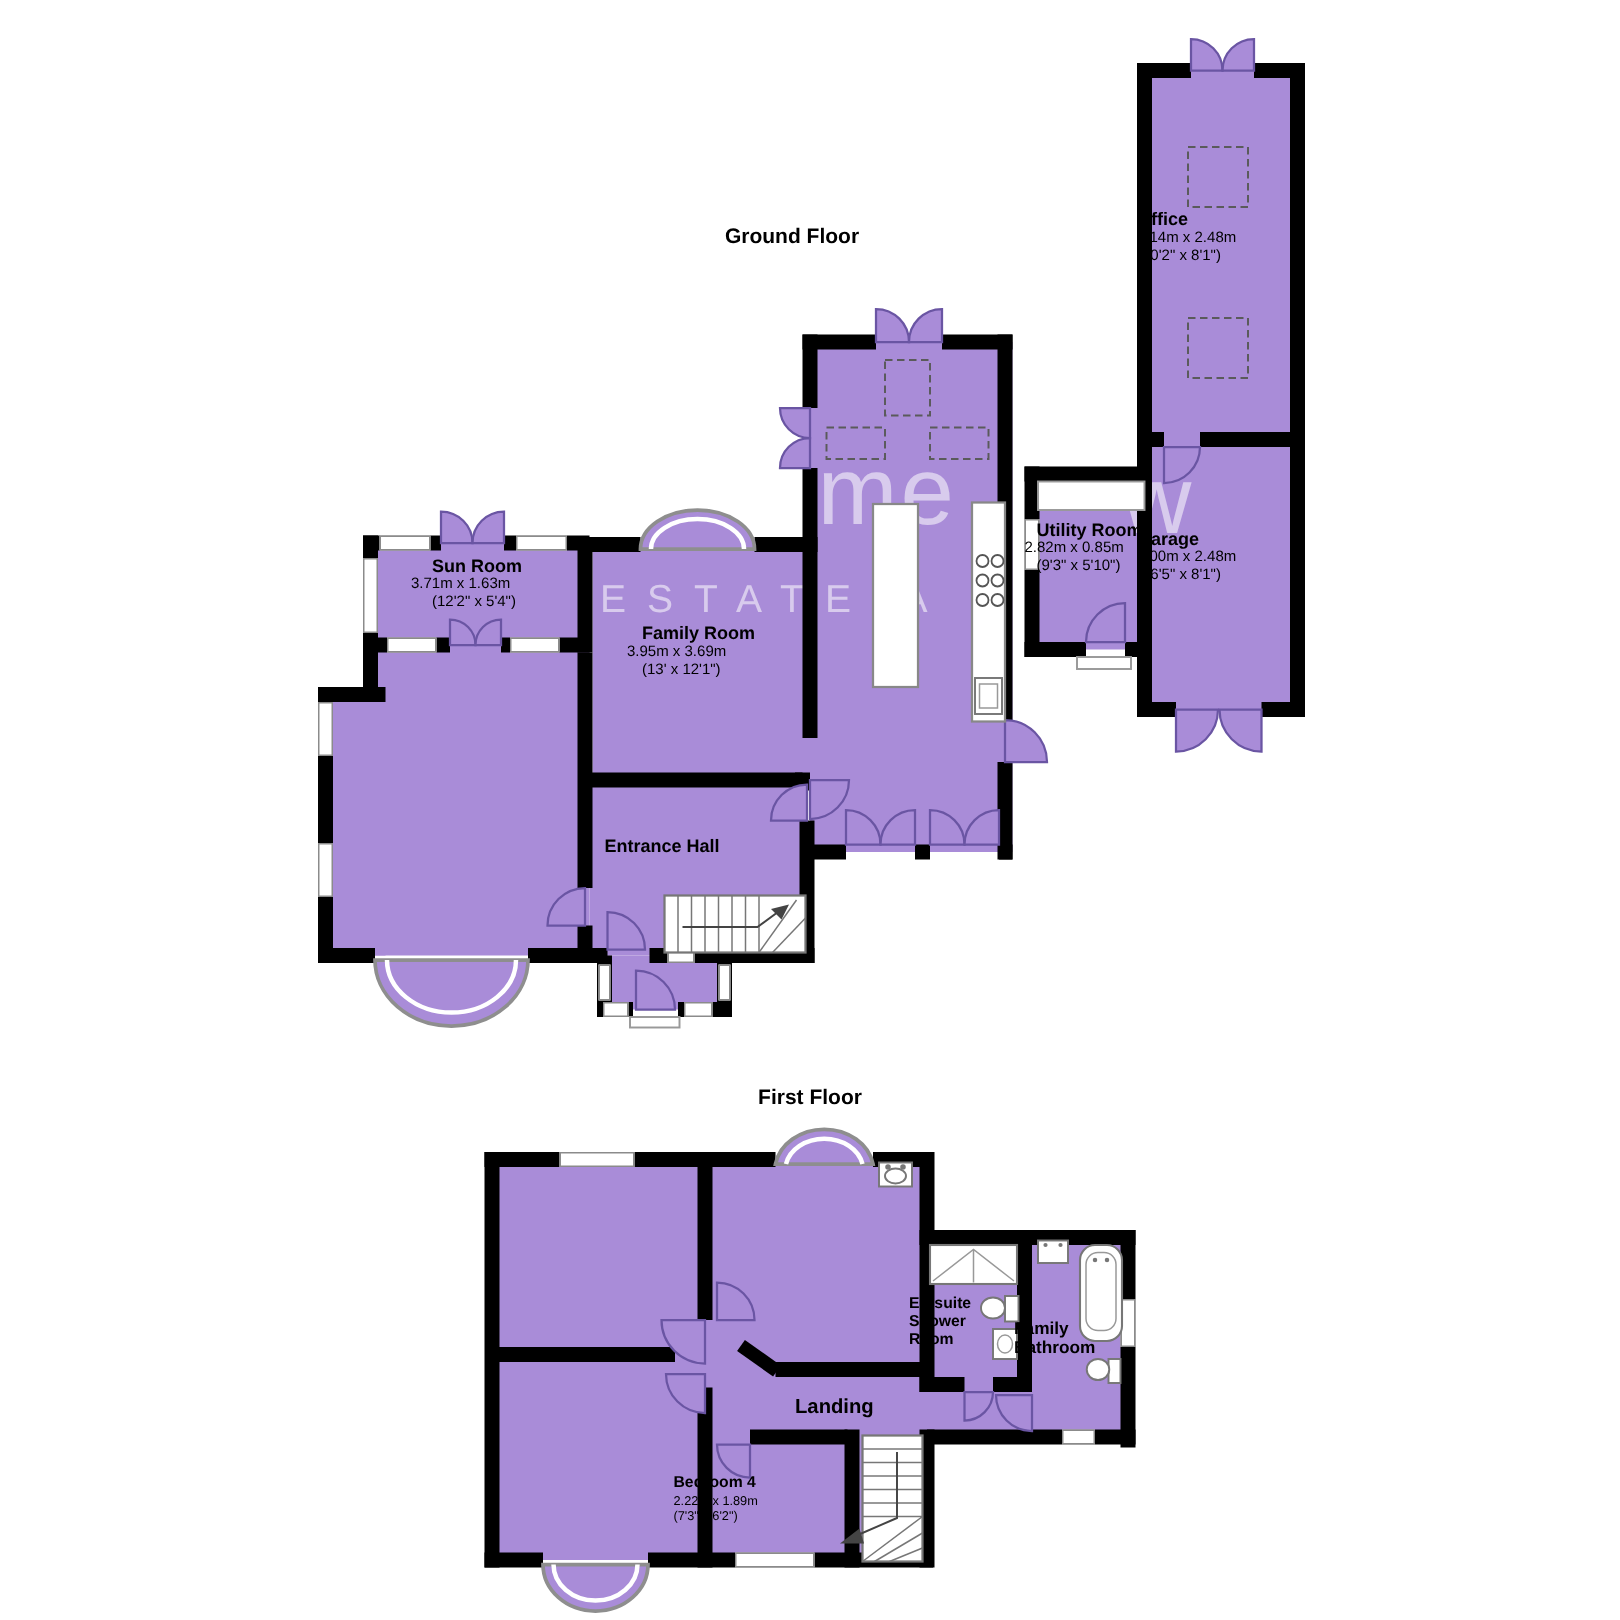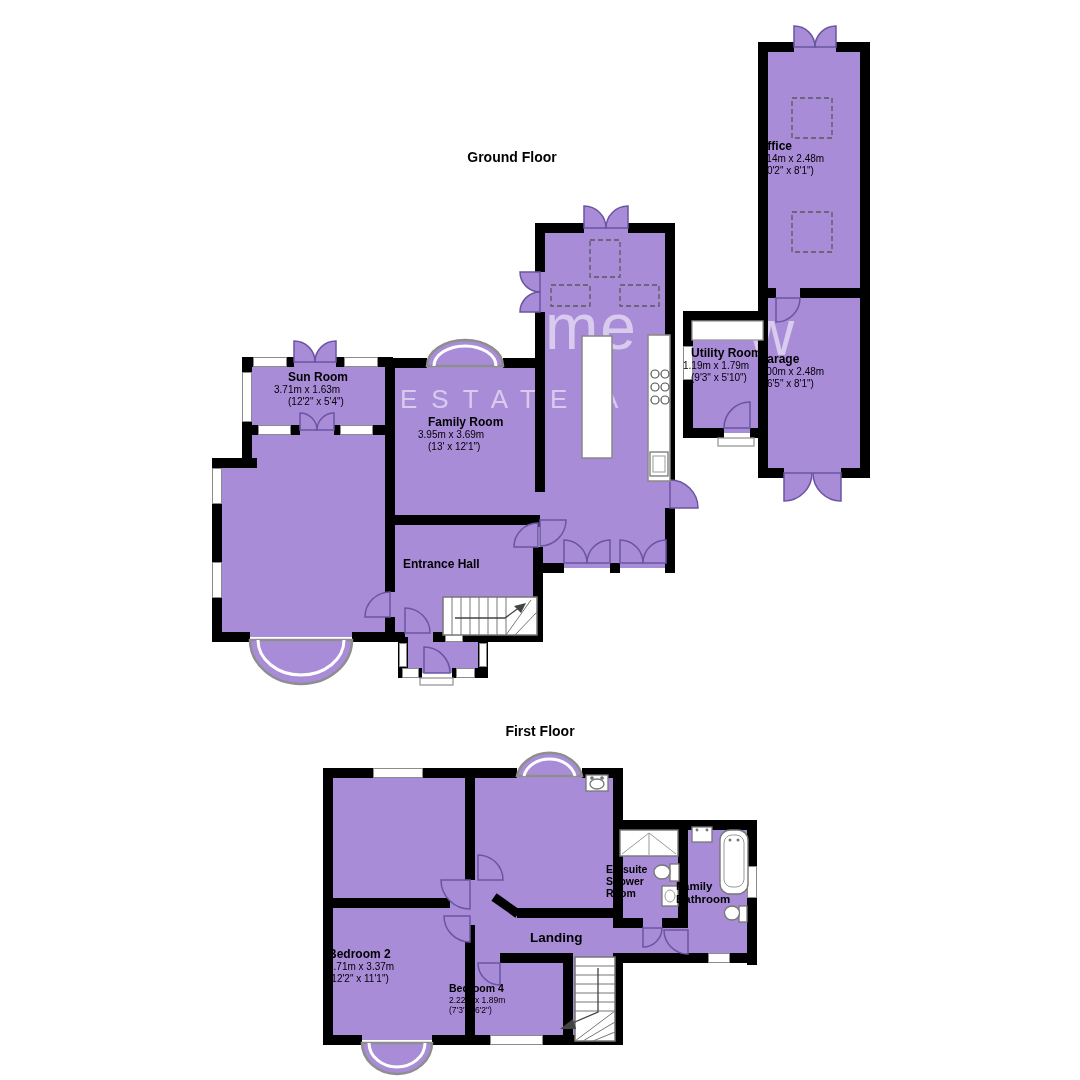--- a/index.html
+++ b/index.html
@@ -279,36 +279,36 @@
           <line x1="575" y1="1011" x2="615" y2="1011"></line>
         <line x1="575" y1="1041" x2="615" y2="1011"></line>
           <line x1="583" y1="1041" x2="615" y2="1022"></line>
         <line x1="593" y1="1041" x2="615" y2="1032"></line>
       </g>
       <path d="M 598 968 L 598 1012 L 568 1025" fill="none" stroke="#444" stroke-width="1.3"></path>
       <path d="M 560 1029 L 573 1019 L 576 1029 Z" fill="#444"></path>
     </g>
   </svg>
 
-  <div class="floor-title" style="left:432px;top:149px;width:160px">Ground Floor</div>
+  <div class="floor-title" style="left:448px;top:149px;width:160px">Ground Floor</div>
   <div class="floor-title" style="left:460px;top:723px;width:160px">First Floor</div>
 
   <div class="lbl" style="left:758px;top:140px;width:110px">
     <div class="nm">Office</div>
     <div class="dm">6.14m x 2.48m</div>
     <div class="dm">(20'2" x 8'1")</div>
   </div>
   <div class="lbl" style="left:758px;top:353px;width:110px">
     <div class="nm">Garage</div>
     <div class="dm">5.00m x 2.48m</div>
     <div class="dm">(16'5" x 8'1")</div>
   </div>
   <div class="lbl" style="left:691px;top:347px;width:72px">
     <div class="nm">Utility Room</div>
-    <div class="dm" style="margin-left:-8px">1.19m x 1.79m</div>
+    <div class="dm" style="margin-left:-8px">2.82m x 0.85m</div>
     <div class="dm">(9'3" x 5'10")</div>
   </div>
   <div class="lbl" style="left:428px;top:416px;width:80px">
     <div class="nm">Family Room</div>
     <div class="dm" style="margin-left:-10px">3.95m x 3.69m</div>
     <div class="dm">(13' x 12'1")</div>
   </div>
   <div class="lbl" style="left:288px;top:371px;width:60px">
     <div class="nm">Sun Room</div>
     <div class="dm" style="margin-left:-14px">3.71m x 1.63m</div>
@@ -320,24 +320,19 @@
 
   <div class="lbl sm" style="left:606px;top:864px;width:70px">
     <div class="nm">En-suite Shower Room</div>
   </div>
   <div class="lbl sm" style="left:676px;top:880px;width:80px">
     <div class="nm" style="font-size:11.5px">Family Bathroom</div>
   </div>
   <div class="lbl big" style="left:530px;top:930px;width:100px">
     <div class="nm">Landing</div>
   </div>
-  <div class="lbl" style="left:328px;top:948px;width:140px">
-    <div class="nm">Bedroom 2</div>
-    <div class="dm">3.71m x 3.37m</div>
-    <div class="dm">(12'2" x 11'1")</div>
-  </div>
   <div class="lbl sm" style="left:449px;top:983px;width:100px">
     <div class="nm">Bedroom 4</div>
     <div class="dm">2.22m x 1.89m</div>
     <div class="dm">(7'3" x 6'2")</div>
   </div>
 
 </div>
 
 </body></html>

